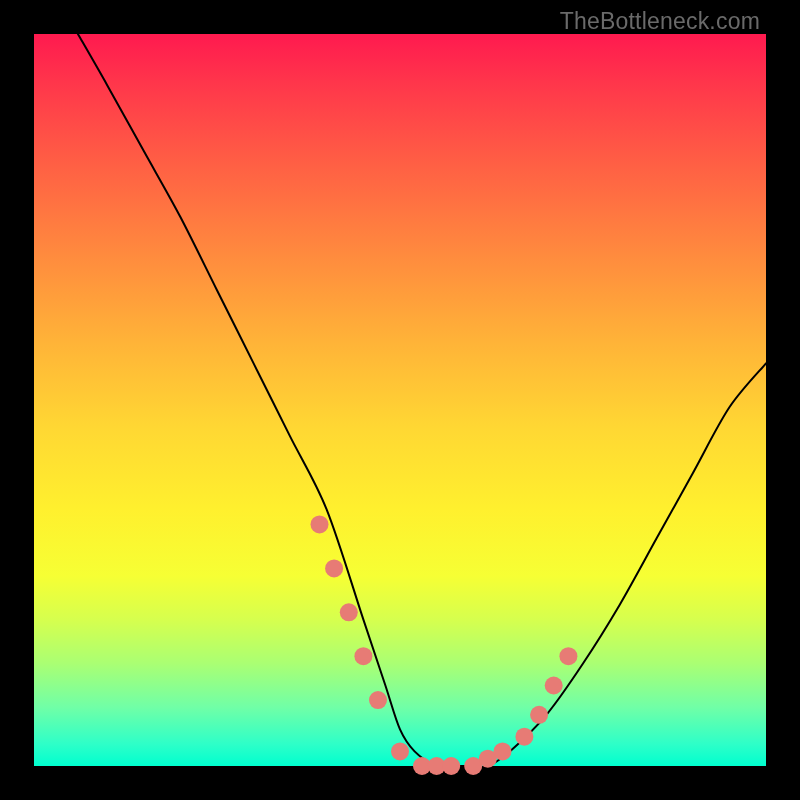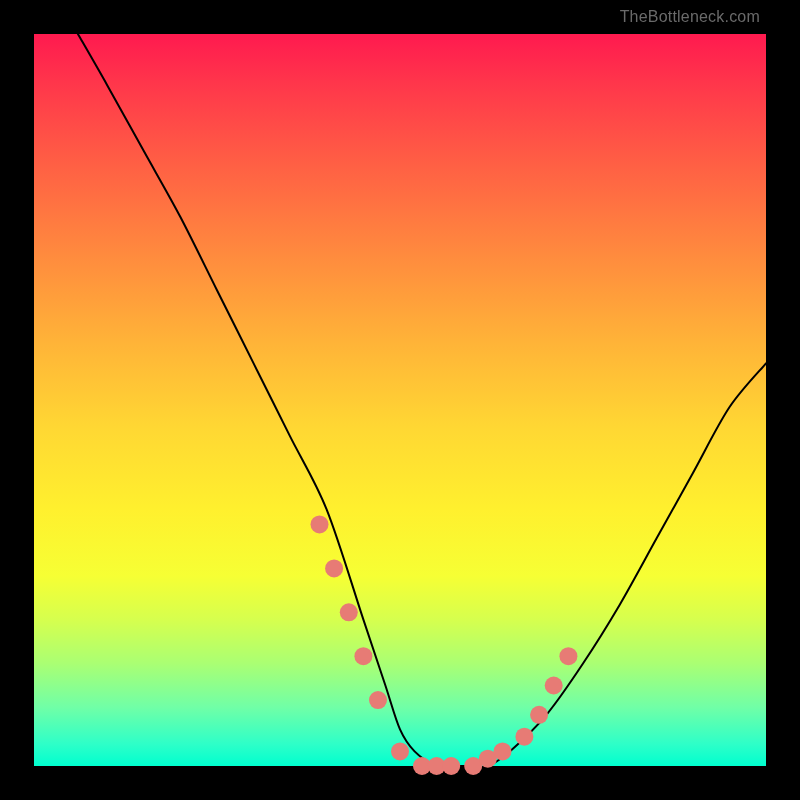--- a/index.html
+++ b/index.html
@@ -40,21 +40,21 @@
       #70ffa7 92%,
       #2effc8 97%,
       #00ffcf 100%
     );
   }
   .watermark {
     position: absolute;
     top: 8px;
     right: 40px;
     color: #6a6a6a;
-    font-size: 16px;
+    font-size: 23px;
     font-weight: 500;
     letter-spacing: 0.2px;
     user-select: none;
   }
   svg.overlay {
     position: absolute;
     top: 0;
     left: 0;
   }
 </style>

